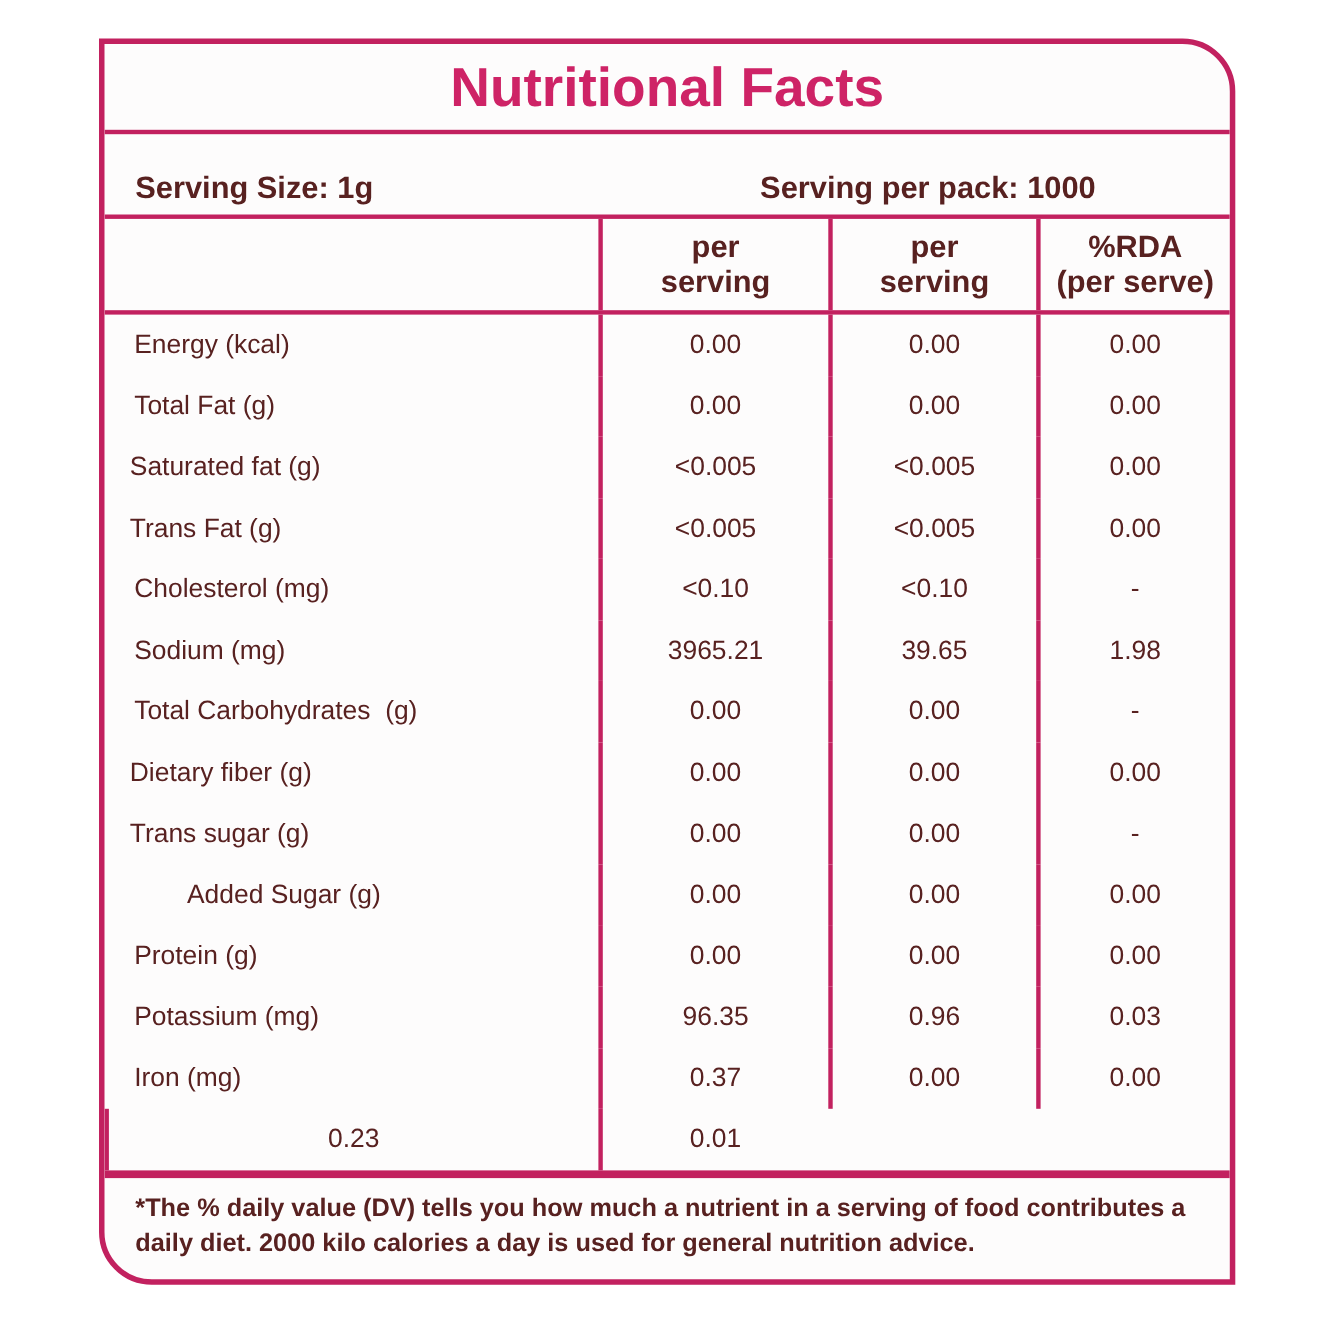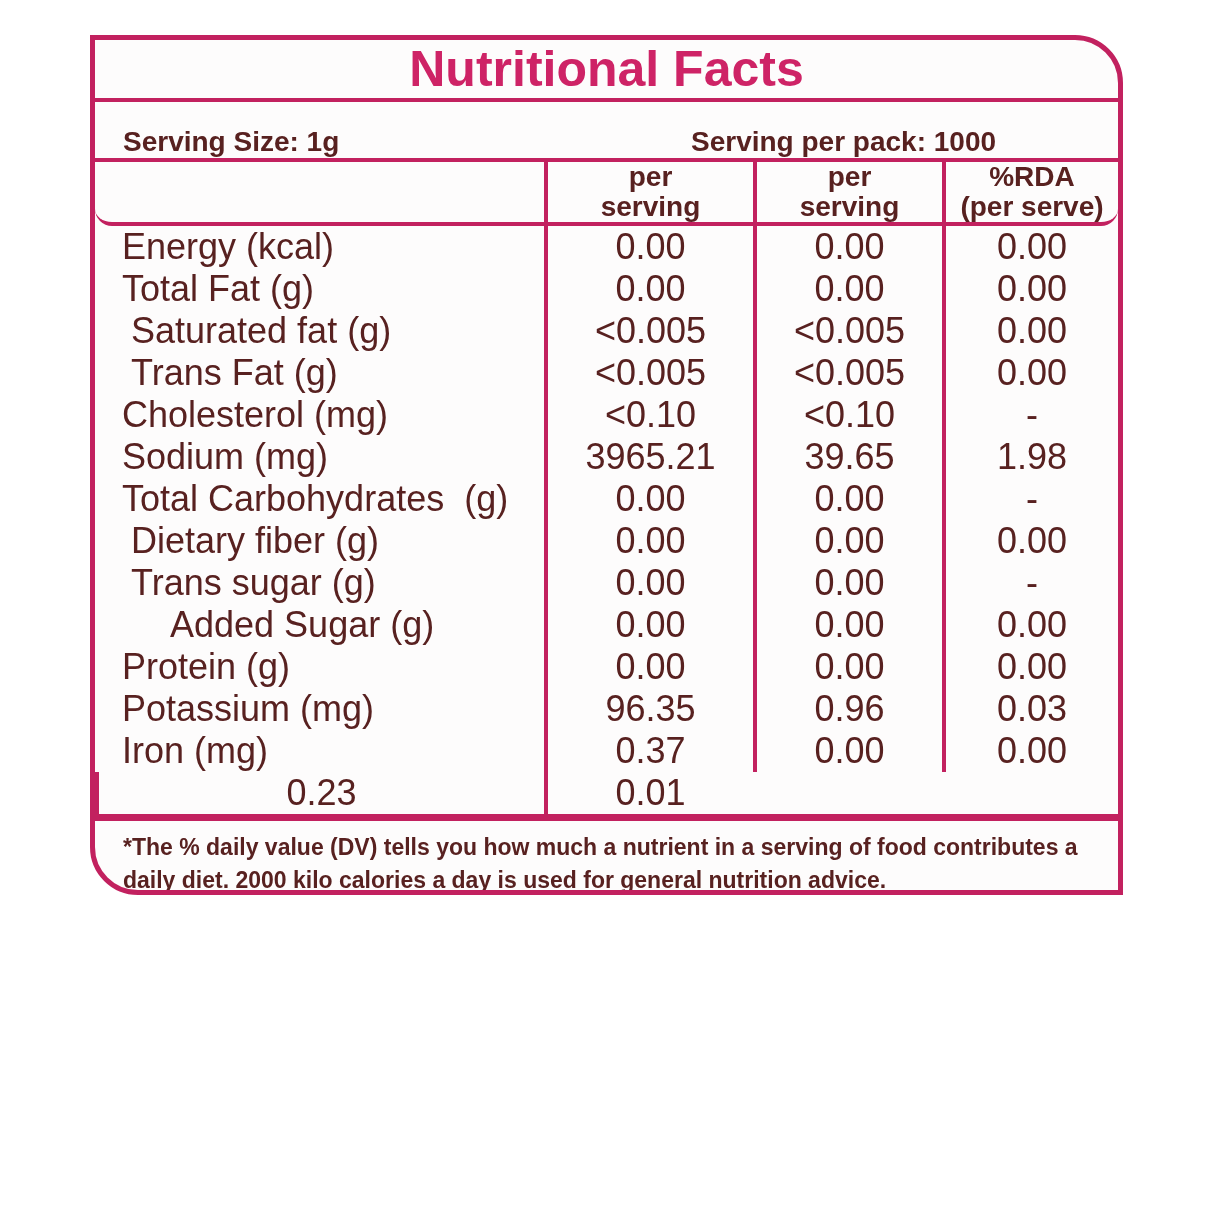--- a/index.html
+++ b/index.html
@@ -4,21 +4,21 @@
 <style>
   :root{
     --accent:#C2215F;
     --title:#CE2366;
     --text:#582120;
     --bg:#FDFCFC;
   }
   *{box-sizing:border-box;margin:0;padding:0;}
   html,body{width:1214px;height:1214px;background:#ffffff;font-family:"Liberation Sans",sans-serif;}
   .frame{
-    position:absolute;left:90px;top:35px;width:1033px;height:860px;
+    position:absolute;left:90px;top:35px;width:1033px;height:1133px;
     border:5px solid var(--accent);
     border-radius:0 48px 0 48px;
     background:var(--bg);
     display:flex;flex-direction:column;overflow:hidden;
   }
   .title-row{
     height:86px;border-bottom:4px solid var(--accent);
     display:flex;align-items:center;justify-content:center;
   }
   .title-row h1{
@@ -28,38 +28,38 @@
     position:relative;height:55px;border-bottom:4px solid var(--accent);
     display:flex;align-items:center;
     font-size:28px;font-weight:bold;color:var(--text);margin-top:24px;
   }
   .serving-size{padding-left:28px;}
   .serving-pack{position:absolute;left:596px;}
   .grid-row{
     display:grid;grid-template-columns:449px 209px 189px 1fr;
   }
   .header-row{
-    height:91px;border-bottom:4px solid var(--accent);border-radius:17px;
+    height:91px;border-bottom:4px solid var(--accent);
   }
   .header-cell{
     display:flex;align-items:center;justify-content:center;text-align:center;
     font-size:28px;font-weight:bold;color:var(--text);
     white-space:pre-line;line-height:1.08;
   }
   .v-line{border-left:4px solid var(--accent);}
   .table-body{
     height:814px;display:flex;flex-direction:column;
   }
   .data-row{flex:1;align-items:center;}
   .cell{
-    font-size:36px;color:var(--text);
+    font-size:24px;color:var(--text);
     display:flex;align-items:center;height:100%;
   }
   .label-cell{padding-left:27px;white-space:pre-wrap;}
-  .label-cell.indent-1{padding-left:36px;text-align:center;}
+  .label-cell.indent-1{padding-left:23px;text-align:center;}
   .label-cell.indent-2{padding-left:75px;}
   .value-cell{justify-content:center;border-left:4px solid var(--accent);}
   .footnote{
     flex:1;border-top:7px solid var(--accent);
     padding:10px 28px 18px 28px;
     font-size:23px;font-weight:bold;color:var(--text);line-height:1.4;
   }
   .footnote p{max-width:990px;}
 </style>
 </head>

